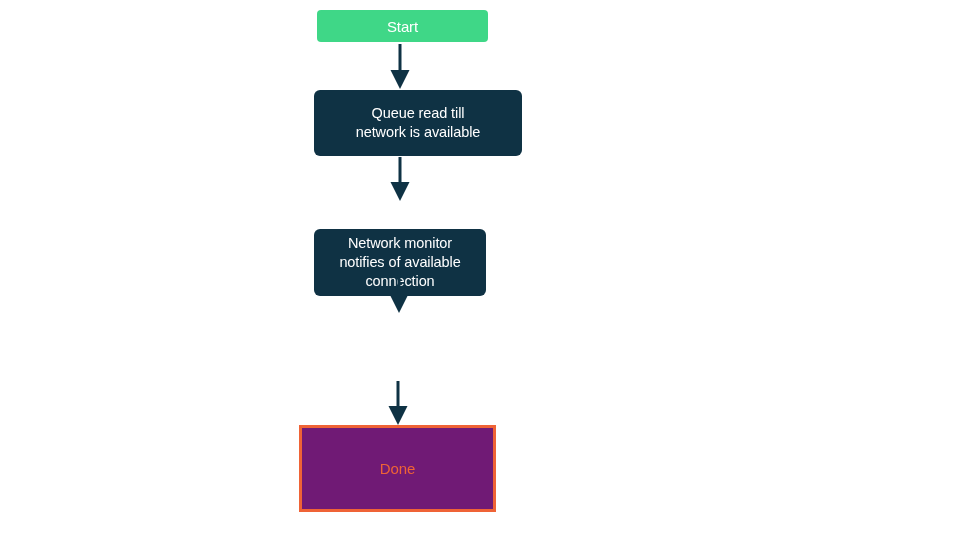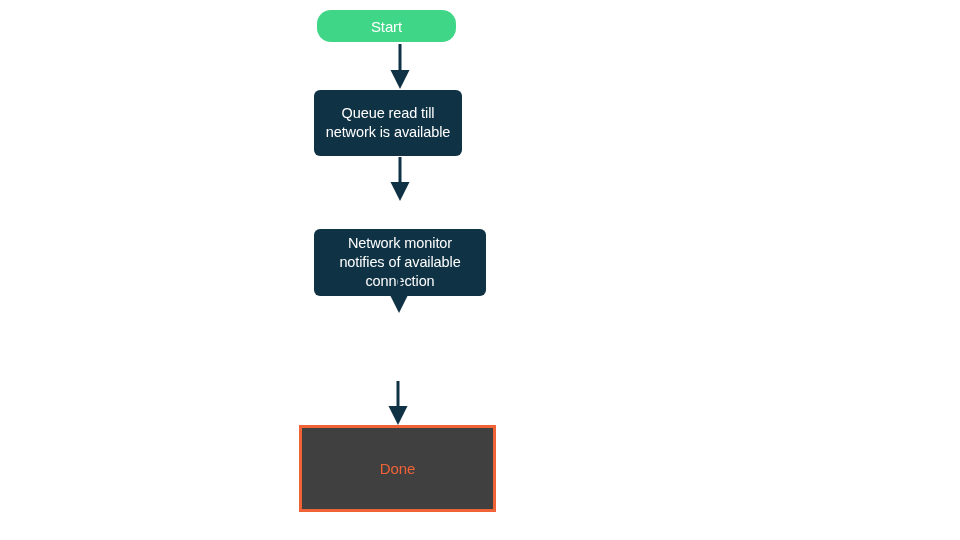--- a/index.html
+++ b/index.html
@@ -34,51 +34,51 @@
     display: block;
     white-space: pre-line;
     line-height: 19px;
     letter-spacing: -0.1px;
   }
 
   
   .node-start {
     left: 317px;
     top: 10px;
-    width: 139px;
+    width: 171px;
     height: 32px;
     background: #3fd787;
-    border-radius: 14px;
+    border-radius: 4px;
     color: #ffffff;
   }
   .node-start .node-label {
     font-size: 15px;
     line-height: 19px;
   }
 
   
   .node-process {
     background: #0f3244;
     border-radius: 6px;
     color: #ffffff;
   }
   .node-process .node-label {
     font-size: 14.5px;
   }
-  .node-p1 { left: 314px; top: 90px;  width: 148px; height: 66px; }
+  .node-p1 { left: 314px; top: 90px;  width: 208px; height: 66px; }
   .node-p2 { left: 314px; top: 201px; width: 172px; height: 67px; margin-top: 28px; }
   .node-p3 { left: 313px; top: 313px; width: 171px; height: 67px; }
 
   
   .node-done {
     left: 299px;
     top: 425px;
     width: 197px;
     height: 87px;
-    background: #404040;
+    background: #701a75;
     border: 3px solid #ef6336;
     border-radius: 0;
     color: #ef6336;
   }
   .node-done .node-label {
     font-size: 15px;
     line-height: 19px;
   }
 
   

